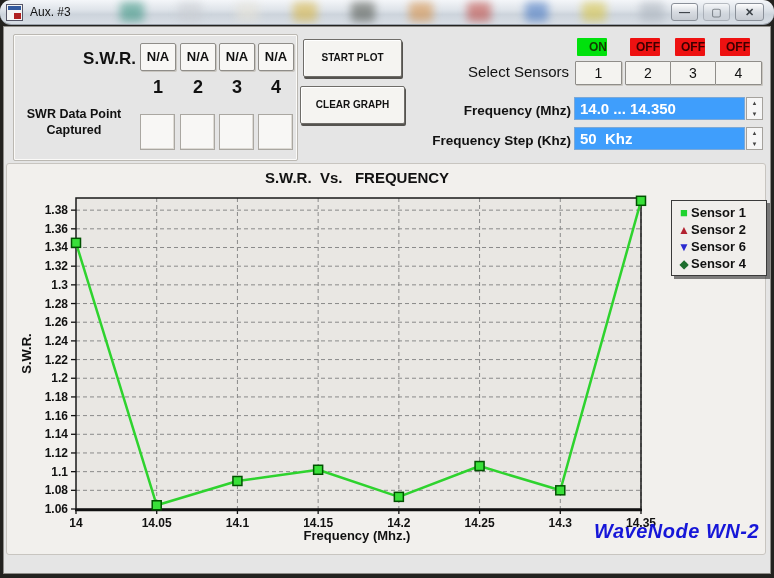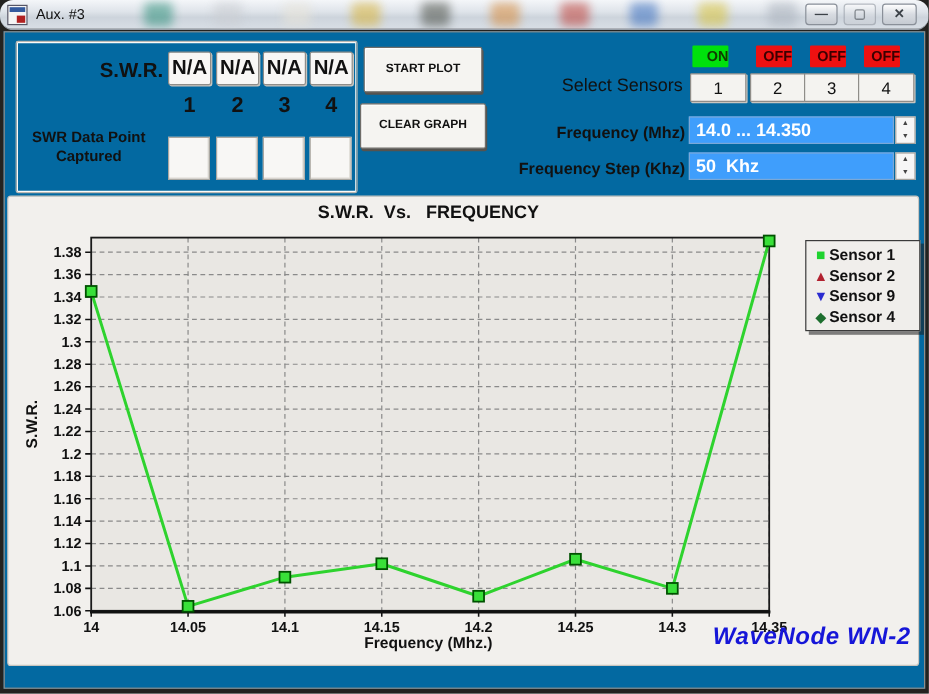--- a/index.html
+++ b/index.html
@@ -20,29 +20,29 @@
   .title-text { position:absolute; left:30px; top:5px; font-size:12px; color:#111; }
   .winbtns { position:absolute; right:10px; top:3px; display:flex; gap:5px; }
   .winbtn { width:27px; height:18px; border:1px solid #8a9099; border-radius:3px;
     background:linear-gradient(#fefefe,#d7dbe1 50%,#c6cbd2); color:#3c4248;
     font-size:11px; line-height:16px; text-align:center; font-weight:bold; }
   .winbtn.close { width:29px; }
   .winbtn.max { opacity:.55; }
 
   
   .client { position:absolute; left:3px; top:26px; right:3px; bottom:4px;
-    background:#0369a1; border:1px solid #8f8d89; }
+    background:#e5e5e5; border:1px solid #8f8d89; }
 
   
   .groupbox { position:absolute; left:9px; top:7px; width:285px; height:127px;
     border:1px solid #bbb8b2; box-shadow:inset 0 0 0 1px #fbfaf8; border-radius:2px; }
   .swr-label { position:absolute; left:50px; top:22px; width:82px; text-align:right;
     font-size:17px; font-weight:bold; color:#111; }
   .na-btn { position:absolute; top:16px; width:36px; height:28px; background:#f8f7f5;
-    border:1px solid #8f8d89; border-radius:2px; font-weight:bold; font-size:17px;
+    border:1px solid #8f8d89; border-radius:2px; font-weight:bold; font-size:13px;
     color:#111; text-align:center; line-height:26px; box-shadow:1px 1px 0 #c9c6c0; }
   .ch-num { position:absolute; top:50px; width:36px; text-align:center;
     font-size:18px; font-weight:bold; color:#111; }
   .flash-caption { position:absolute; left:6px; top:79px; width:128px; text-align:center;
     font-size:12.5px; font-weight:bold; color:#111; line-height:16px; }
   .flash-box { position:absolute; top:87px; width:35px; height:36px; background:#f8f7f5;
     border:1px solid #aaa7a1; box-shadow:inset -1px -1px 0 #dddad4; }
 
   .big-btn { position:absolute; background:#f5f4f1; border:1px solid #6f6d69;
     box-shadow:1px 2px 0 #55534f, inset 1px 1px 0 #ffffff; border-radius:2px;
@@ -262,21 +262,21 @@
         <div class="legend-item">
           <span class="marker" style="color: rgb(31, 211, 47); font-size: 13px;">■</span>
           <span class="lbl">Sensor 1</span>
         </div>
         <div class="legend-item">
           <span class="marker" style="color: rgb(178, 34, 48); font-size: 12px;">▲</span>
           <span class="lbl">Sensor 2</span>
         </div>
         <div class="legend-item">
           <span class="marker" style="color: rgb(43, 43, 208); font-size: 12px;">▼</span>
-          <span class="lbl">Sensor 9</span>
+          <span class="lbl">Sensor 6</span>
         </div>
         <div class="legend-item">
           <span class="marker" style="color: rgb(29, 110, 46); font-size: 12px;">◆</span>
           <span class="lbl">Sensor 4</span>
         </div>
       </div>
     </div>
 
   </div>
 </div>

